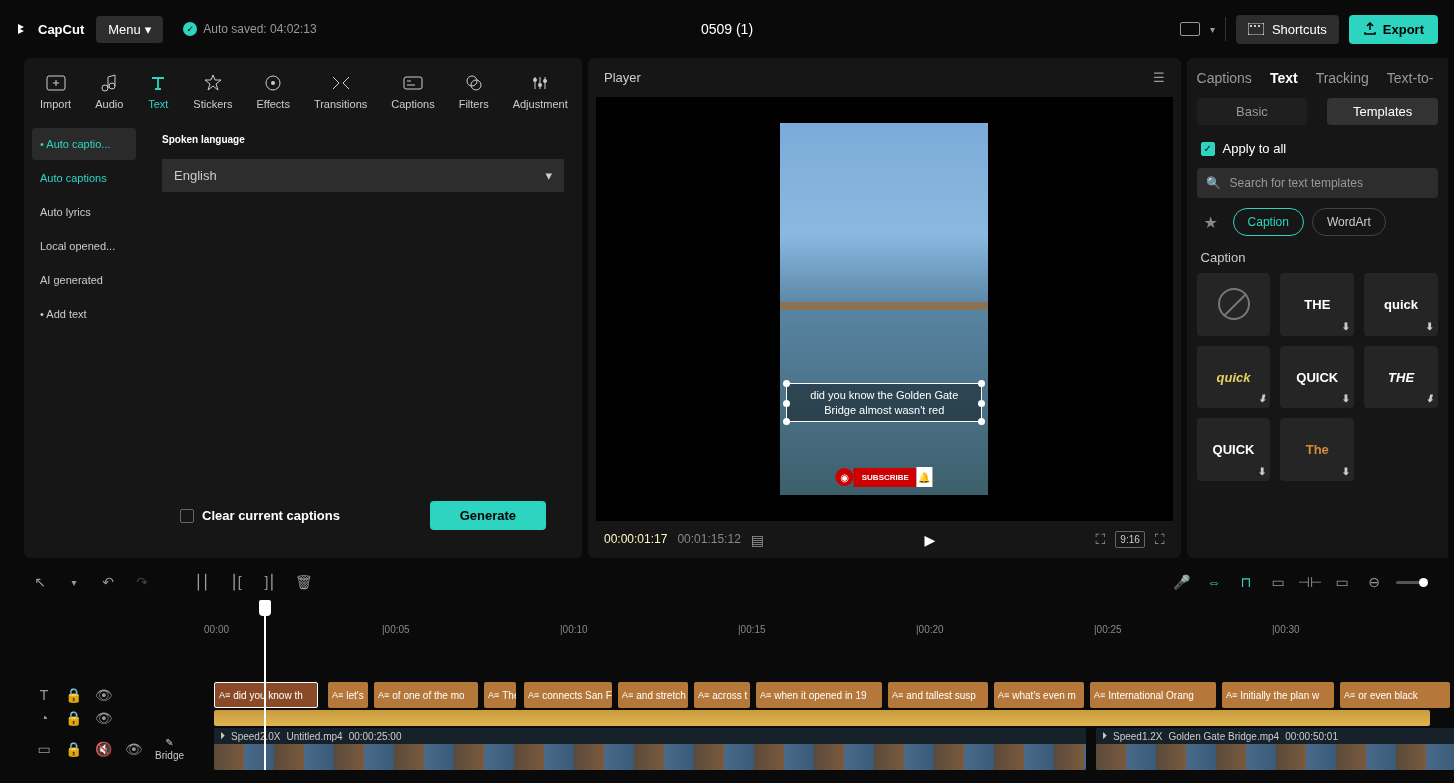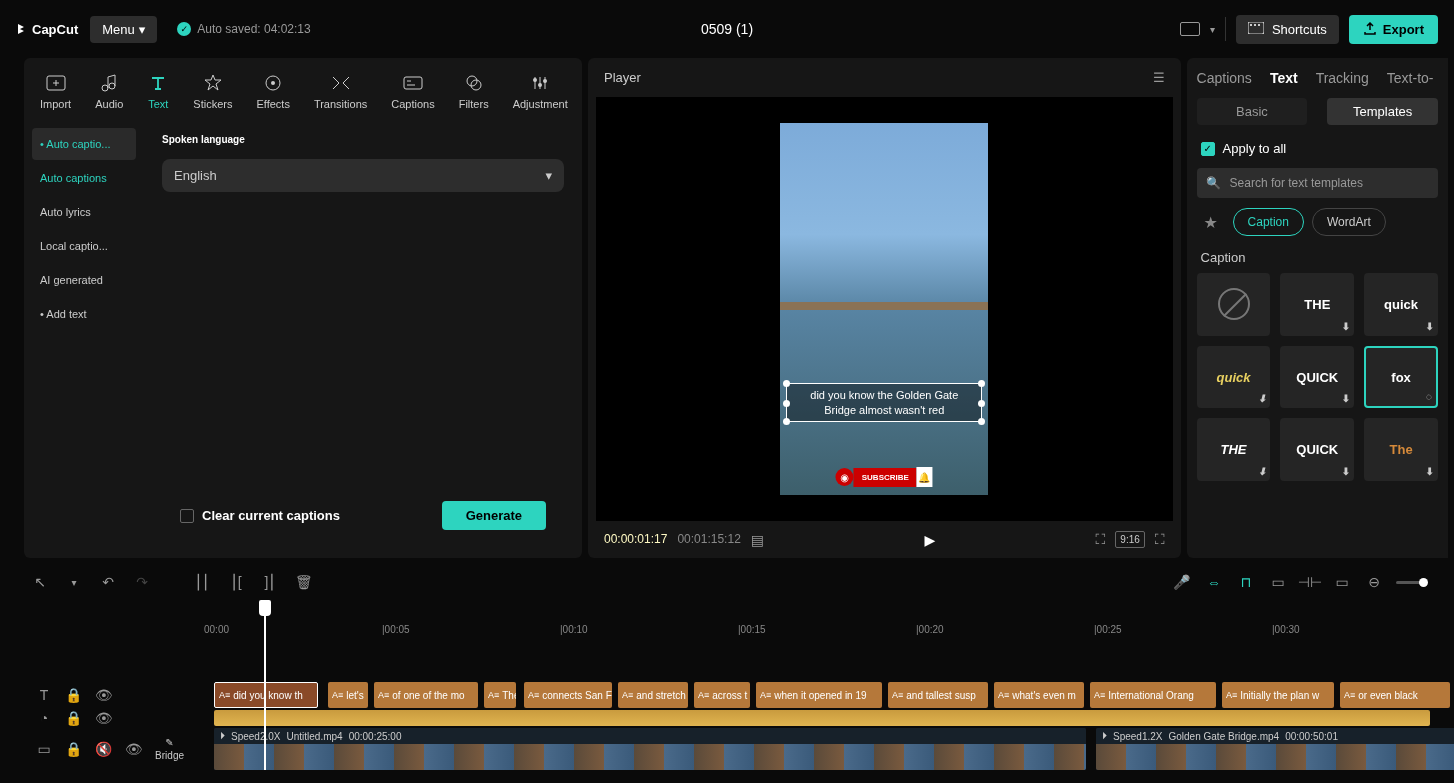--- a/index.html
+++ b/index.html
@@ -1,49 +1,49 @@
 <!DOCTYPE html>
 <html><head>
 <meta charset="utf-8">
 <style>
 * { margin: 0; padding: 0; box-sizing: border-box; font-family: -apple-system, BlinkMacSystemFont, 'Segoe UI', sans-serif; }
 body { background: #0a0a0a; color: #ccc; overflow: hidden; width: 1454px; height: 783px; }
 
 .top-bar { height: 58px; display: flex; align-items: center; padding: 0 16px; background: #0a0a0a; gap: 12px; position: relative; }
-.logo { display: flex; align-items: center; font-size: 13px; font-weight: 600; color: #fff; }
+.logo { display: flex; align-items: center; gap: 6px; font-size: 13px; font-weight: 600; color: #fff; }
 .menu-btn { background: #2d2d2d; border-radius: 4px; padding: 6px 12px; font-size: 13px; color: #fff; display: flex; align-items: center; gap: 4px; cursor: pointer; }
 .autosaved { display: flex; align-items: center; gap: 6px; font-size: 12px; color: #999; margin-left: 8px; }
 .autosaved-icon { width: 14px; height: 14px; background: #2dd4bf; border-radius: 50%; display: flex; align-items: center; justify-content: center; font-size: 9px; color: #000; }
 .project-title { position: absolute; left: 50%; transform: translateX(-50%); font-size: 14px; color: #fff; font-weight: 500; }
 .top-right { margin-left: auto; display: flex; align-items: center; gap: 10px; }
 .aspect-icon { width: 20px; height: 14px; border: 1.5px solid #999; border-radius: 2px; cursor: pointer; }
 .divider-v { width: 1px; height: 24px; background: #333; }
-.shortcuts-btn { background: #2d2d2d; border-radius: 4px; padding: 7px 12px; font-size: 13px; color: #fff; display: flex; gap: 8px; cursor: pointer; }
+.shortcuts-btn { background: #2d2d2d; border-radius: 4px; padding: 7px 12px; font-size: 13px; color: #fff; display: flex; align-items: center; gap: 8px; cursor: pointer; }
 .export-btn { background: #2dd4bf; border-radius: 4px; padding: 7px 14px; font-size: 13px; font-weight: 600; color: #000; display: flex; align-items: center; gap: 6px; cursor: pointer; }
 
 .main-area { display: flex; height: 500px; gap: 6px; padding: 0 6px 0 24px; }
 
 .left-panel { width: 558px; background: #161616; border-radius: 6px; display: flex; flex-direction: column; }
 .tool-tabs { display: flex; padding: 10px 8px 6px; gap: 8px; border-bottom: none; }
 .tool-tab { display: flex; flex-direction: column; align-items: center; gap: 4px; padding: 4px 8px; cursor: pointer; font-size: 11px; color: #ccc; }
 .tool-tab.active { color: #2dd4bf; }
 .tool-tab-icon { width: 22px; height: 22px; display: flex; align-items: center; justify-content: center; }
 .left-body { display: flex; flex: 1; }
 .text-sidebar { width: 120px; padding: 8px; display: flex; flex-direction: column; gap: 2px; }
 .text-sidebar-item { padding: 10px 8px; font-size: 11px; color: #ccc; border-radius: 4px; cursor: pointer; white-space: nowrap; overflow: hidden; text-overflow: ellipsis; }
 .text-sidebar-item.active { color: #2dd4bf; }
 .text-sidebar-item.highlight { background: #2a2a2a; color: #2dd4bf; }
 .text-content { flex: 1; padding: 14px 18px; display: flex; flex-direction: column; }
 .section-title { font-size: 10px; font-weight: 600; color: #fff; margin-bottom: 14px; }
-.select-box { background: #2d2d2d; border-radius: 8px; padding: 9px 12px; font-size: 13px; color: #ccc; display: flex; justify-content: space-between; align-items: center; cursor: pointer; }
+.select-box { background: #2d2d2d; border-radius: 0; padding: 9px 12px; font-size: 13px; color: #ccc; display: flex; justify-content: space-between; align-items: center; cursor: pointer; }
 .left-footer { margin-top: auto; display: flex; justify-content: space-between; align-items: center; padding: 14px 18px; }
 .checkbox-row { display: flex; align-items: center; gap: 8px; cursor: pointer; }
 .checkbox { width: 14px; height: 14px; border: 1.5px solid #666; border-radius: 2px; }
 .checkbox.checked { background: #2dd4bf; border-color: #2dd4bf; display: flex; align-items: center; justify-content: center; font-size: 10px; color: #000; }
-.generate-btn { background: #2dd4bf; border-radius: 4px; padding: 7px 24px; font-size: 13px; font-weight: 600; color: #000; cursor: pointer; }
+.generate-btn { background: #2dd4bf; border-radius: 4px; padding: 7px 30px; font-size: 13px; font-weight: 600; color: #000; cursor: pointer; }
 
 .center-panel { width: 594px; background: #161616; border-radius: 6px; display: flex; flex-direction: column; }
 .player-header { display: flex; justify-content: space-between; align-items: center; padding: 12px 16px; font-size: 13px; color: #ccc; }
 .hamburger-icon { cursor: pointer; color: #999; }
 .player-viewport { flex: 1; display: flex; align-items: center; justify-content: center; background: #000; margin: 0 8px; }
 .video-frame { width: 208px; height: 372px; background: linear-gradient(to bottom, #7dabd9 0%, #8bb8e0 30%, #5884a3 50%, #3d5f6b 100%); position: relative; }
 .horizon { position: absolute; top: 48%; left: 0; right: 0; height: 8px; background: #8a7254; }
 .caption-overlay { position: absolute; top: 70%; left: 6px; right: 6px; background: rgba(0,0,0,0.4); border: 1.5px solid #fff; padding: 4px 6px; font-size: 11px; color: #fff; text-align: center; line-height: 1.3; }
 .caption-handle { position: absolute; width: 7px; height: 7px; background: #fff; border-radius: 50%; }
 .subscribe-overlay { position: absolute; bottom: 8px; left: 50%; transform: translateX(-50%); display: flex; align-items: center; }
@@ -230,21 +230,21 @@
             </svg>
           </div>
           <span>Adjustment</span>
         </div>
     </div>
     <div class="left-body">
       <div class="text-sidebar">
         <div class="text-sidebar-item highlight">• Auto captio...</div>
         <div class="text-sidebar-item active">Auto captions</div>
         <div class="text-sidebar-item">Auto lyrics</div>
-        <div class="text-sidebar-item">Local captio...</div>
+        <div class="text-sidebar-item">Local opened...</div>
         <div class="text-sidebar-item">AI generated</div>
         <div class="text-sidebar-item">• Add text</div>
       </div>
       <div class="text-content">
         <div class="section-title">Spoken language</div>
         <div class="select-box">
           <span>English</span>
           <span>▾</span>
         </div>
         <div class="left-footer">
@@ -334,24 +334,20 @@
           <span>quick</span>
           <span class="dl-badge">⬇</span>
         </div>
       <div class="template-item" style="color:#e8d060;font-family:serif;font-style:italic;">
           <span>quick</span>
           <span class="dl-badge">⬇</span>
         </div>
       <div class="template-item" style="color:#fff;">
           <span>QUICK</span>
           <span class="dl-badge">⬇</span>
-        </div>
-      <div class="template-item selected" style="color:#fff;">
-          <span>fox</span>
-          <span class="dl-badge">◌</span>
         </div>
       <div class="template-item" style="color:#fff;font-style:italic;">
           <span>THE</span>
           <span class="dl-badge">⬇</span>
         </div>
       <div class="template-item" style="color:#fff;">
           <span>QUICK</span>
           <span class="dl-badge">⬇</span>
         </div>
       <div class="template-item" style="color:#d68a3a;font-family:serif;">

